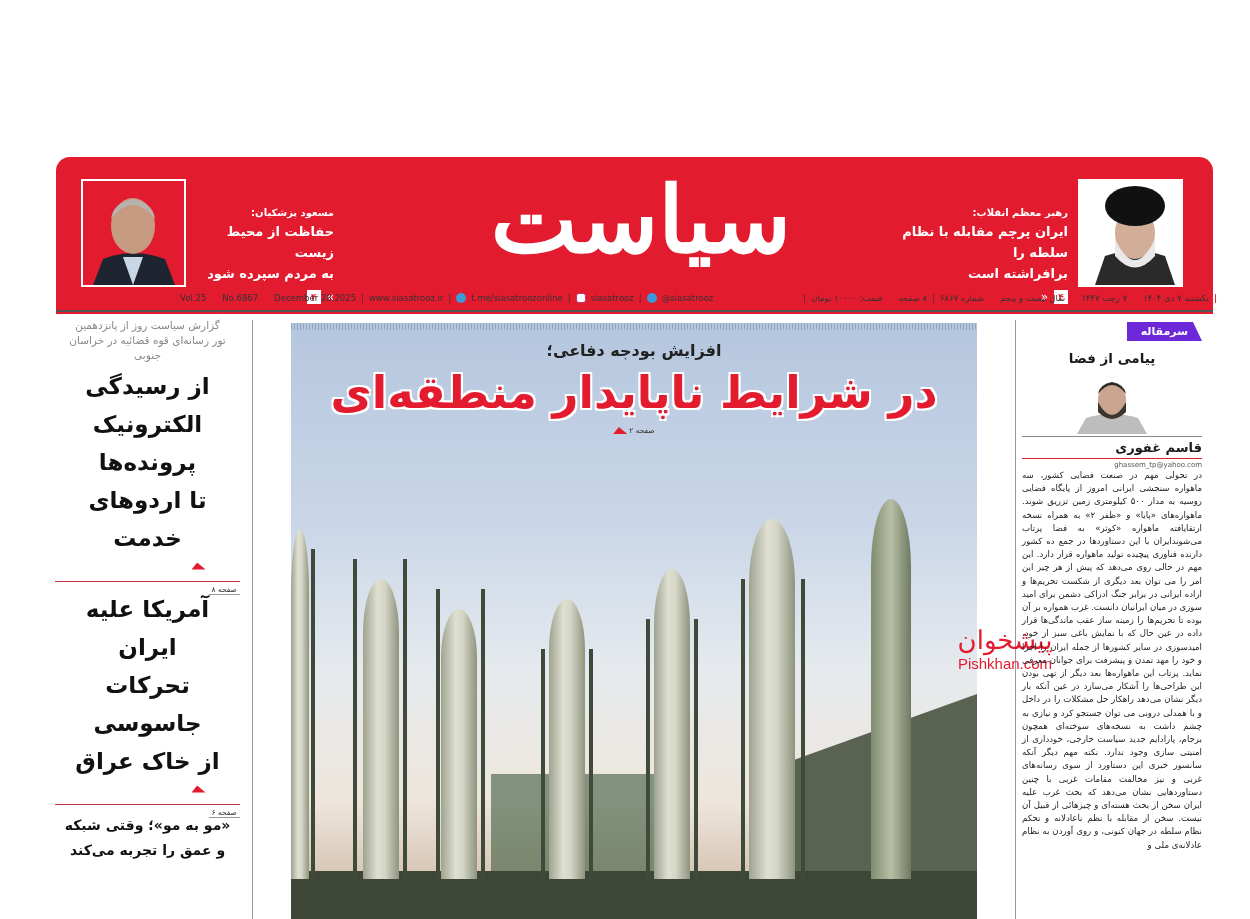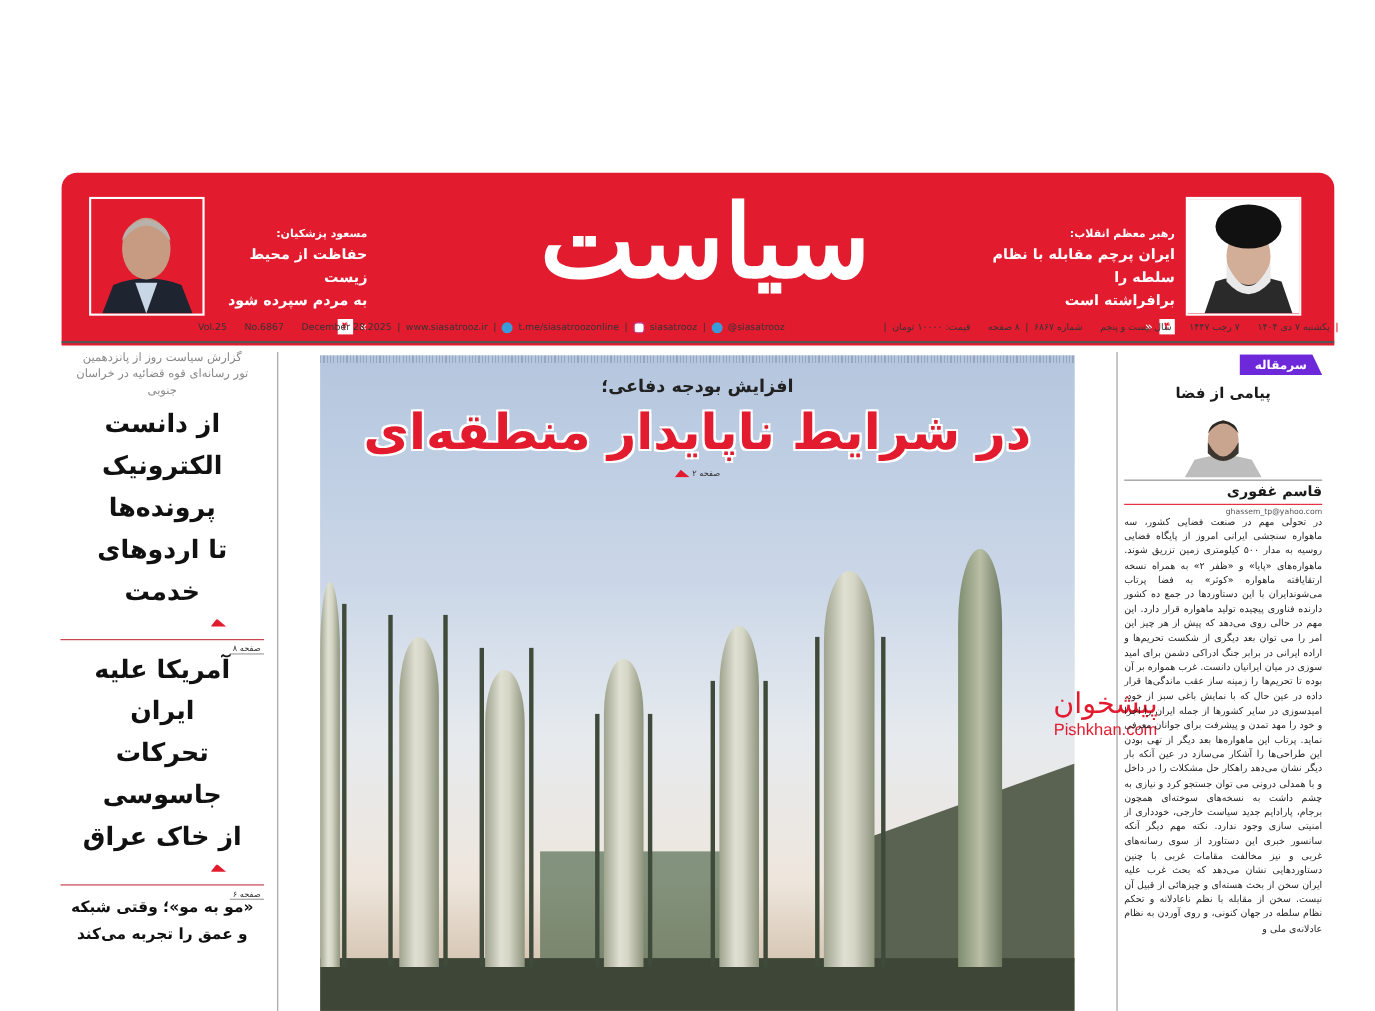--- a/index.html
+++ b/index.html
@@ -153,21 +153,21 @@
       <span>قیمت: ۱۰۰۰۰ تومان</span>
       <span>|</span>
     </div>
   </div>
   <div class="hr-top"></div>
 
   <div class="leftcol">
     <div>
       <div class="kicker">گزارش سیاست روز از پانزدهمین</div>
       <div class="kicker">تور رسانه‌ای قوه قضائیه در خراسان جنوبی</div>
-      <div class="lh big" style="margin-top:4px">از دانست</div>
+      <div class="lh big" style="margin-top:4px">از رسیدگی</div>
       <div class="lh big">الکترونیک پرونده‌ها</div>
       <div class="lh big">تا اردوهای خدمت</div>
       <div class="srcline">
           <span class="tri"></span>
           <span class="lbl">صفحه ۸</span>
         </div>
     </div>
     <div class="sep"></div>
     <div>
       <div class="lh big">آمریکا علیه ایران</div>

